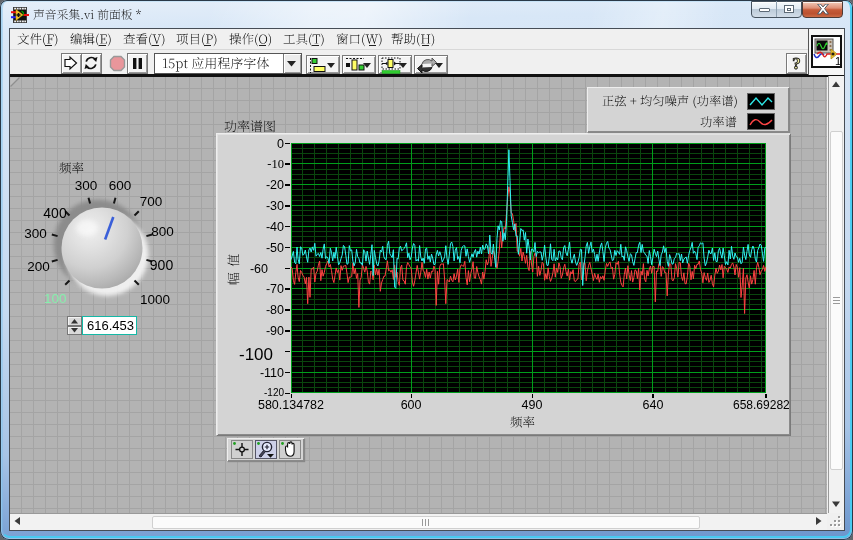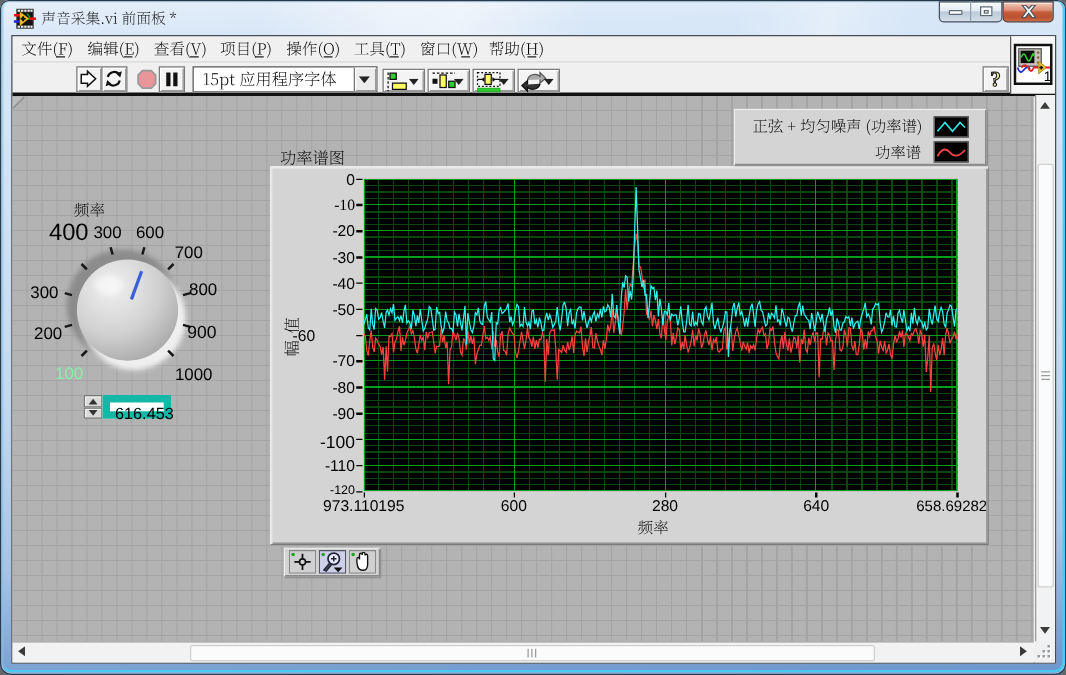--- a/index.html
+++ b/index.html
@@ -239,38 +239,38 @@
       <line x1="46.1" y1="13.6" x2="44.5" y2="7.8" stroke="#161616" stroke-width="2"></line>
       <line x1="69.9" y1="13.6" x2="71.5" y2="7.8" stroke="#161616" stroke-width="2"></line>
       <line x1="90.5" y1="25.5" x2="94.8" y2="21.2" stroke="#161616" stroke-width="2"></line>
       <line x1="102.4" y1="46.1" x2="108.2" y2="44.5" stroke="#161616" stroke-width="2"></line>
       <line x1="102.4" y1="69.9" x2="108.2" y2="71.5" stroke="#161616" stroke-width="2"></line>
       <line x1="90.5" y1="90.5" x2="94.8" y2="94.8" stroke="#161616" stroke-width="2"></line>
     </svg>
 <div class="abs" style="left:44px;top:291px;width:50px;text-align:left;font-size:13.5px;color:#86efac;">100</div>
 <div class="abs" style="left:13.5px;top:258.5px;width:50px;text-align:center;font-size:13.5px;color:#000;">200</div>
 <div class="abs" style="left:10.5px;top:225.5px;width:50px;text-align:center;font-size:13.5px;color:#000;">300</div>
-<div class="abs" style="left:30px;top:176px;width:50px;text-align:center;font-size:19px;color:#000;">400</div>
+<div class="abs" style="left:30px;top:205px;width:50px;text-align:center;font-size:14px;color:#000;">400</div>
 <div class="abs" style="left:61px;top:177.5px;width:50px;text-align:center;font-size:13.5px;color:#000;">300</div>
 <div class="abs" style="left:95px;top:177.5px;width:50px;text-align:center;font-size:13.5px;color:#000;">600</div>
 <div class="abs" style="left:126px;top:193.5px;width:50px;text-align:center;font-size:13.5px;color:#000;">700</div>
 <div class="abs" style="left:137.5px;top:223.5px;width:50px;text-align:center;font-size:13.5px;color:#000;">800</div>
 <div class="abs" style="left:136.5px;top:256.5px;width:50px;text-align:center;font-size:14px;color:#000;">900</div>
 <div class="abs" style="left:130px;top:292px;width:50px;text-align:center;font-size:13.5px;color:#000;">1000</div>
 <div class="abs" style="left:67px;top:316px;width:15px;height:19px;">
 <div class="abs" style="left:0;top:0;width:15px;height:9.5px;background:#d9d9d9;border:1px solid #777;box-shadow:inset 1px 1px 0 #f2f2f2;"></div>
 <div class="abs" style="left:0;top:9.5px;width:15px;height:9.5px;background:#d9d9d9;border:1px solid #777;box-shadow:inset 1px 1px 0 #f2f2f2;"></div>
 <svg class="abs" style="left:4px;top:2.5px;" width="7" height="5" viewBox="0 0 7 5">
         <path d="M0 4.5 L7 4.5 L3.5 0 Z" fill="#333"></path>
       </svg>
 <svg class="abs" style="left:4px;top:12px;" width="7" height="5" viewBox="0 0 7 5">
         <path d="M0 0 L7 0 L3.5 4.5 Z" fill="#333"></path>
       </svg>
 </div>
-<div class="abs" style="left:82px;top:316px;width:55px;height:19px;background:#fff;border:6px solid #14b8a6;
+<div class="abs" style="left:82px;top:316px;width:55px;height:19px;background:#fff;border:1px solid #14b8a6;
 font-size:13px;line-height:17px;padding-left:4px;color:#000;">616.453</div>
 <div class="abs" style="left:216px;top:133px;width:574px;height:302px;background:#d4d4d4;
 box-shadow:inset 1px 1px 0 #eee, inset 2px 2px 0 #e2e2e2, inset -1px -1px 0 #8a8a8a, 1px 1px 0 #7a7a7a;"></div>
 <svg style="position:absolute;left:224.0px;top:118.9px;" width="52.0" height="16.9" viewBox="0 0 52.0 16.9">
       <g transform="translate(0,12.09) scale(0.01300,-0.01300)">
         <path d="M860 588 890 622 955 569Q944 556 914 555Q910 441 903.0 343.5Q896 246 885.0 170.0Q874 94 860.0 44.0Q846 -6 829 -26Q810 -48 782.5 -59.0Q755 -70 723 -69Q723 -58 719.5 -49.0Q716 -40 705 -33Q695 -27 664.0 -20.5Q633 -14 604 -10L605 10Q628 8 658.5 4.5Q689 1 715.0 -1.0Q741 -3 752 -3Q769 -3 777.0 0.0Q785 3 795 11Q816 30 831.0 109.0Q846 188 856.0 311.5Q866 435 871 588ZM41 162Q79 172 146.0 194.0Q213 216 299.0 246.0Q385 276 476 308L482 291Q415 260 321.0 218.0Q227 176 102 126Q99 108 84 101ZM680 813Q679 803 671.0 796.0Q663 789 645 786Q644 697 641.5 612.5Q639 528 630.0 449.0Q621 370 599.0 297.0Q577 224 537.0 158.0Q497 92 433.5 34.0Q370 -24 276 -74L262 -55Q367 6 432.0 78.0Q497 150 532.0 233.5Q567 317 581.0 410.5Q595 504 597.0 607.5Q599 711 599 823ZM260 693V212L216 199V693ZM384 742Q384 742 391.5 736.0Q399 730 410.5 721.0Q422 712 434.5 701.0Q447 690 458 679Q454 663 432 663H64L56 693H344ZM893 588V558H401L392 588ZM1679 574Q1675 566 1660.0 562.0Q1645 558 1622 571L1651 576Q1626 549 1589.5 515.5Q1553 482 1509.0 446.5Q1465 411 1418.0 377.5Q1371 344 1325 317L1324 328H1350Q1347 309 1340.0 297.0Q1333 285 1325 282L1294 338Q1294 338 1303.0 340.0Q1312 342 1317 345Q1357 369 1400.5 403.0Q1444 437 1486.0 475.0Q1528 513 1562.5 549.5Q1597 586 1619 613ZM1311 333Q1344 335 1399.0 340.5Q1454 346 1521.5 354.0Q1589 362 1659 370L1661 352Q1606 341 1517.0 323.5Q1428 306 1330 292ZM1536 655Q1532 648 1518.0 642.5Q1504 637 1479 647L1506 653Q1489 633 1461.0 607.0Q1433 581 1401.0 556.5Q1369 532 1338 513L1337 524H1364Q1361 505 1354.0 493.0Q1347 481 1340 478L1308 534Q1308 534 1315.0 536.0Q1322 538 1326 539Q1353 555 1381.5 583.0Q1410 611 1434.5 640.5Q1459 670 1473 689ZM1325 537Q1350 536 1390.0 535.5Q1430 535 1479.0 535.5Q1528 536 1578 537V518Q1554 515 1515.5 511.0Q1477 507 1432.0 502.5Q1387 498 1341 495ZM1894 601Q1890 595 1879.0 592.0Q1868 589 1854 594Q1818 561 1777.5 531.0Q1737 501 1702 482L1689 496Q1719 522 1757.0 563.5Q1795 605 1828 651ZM1554 283Q1553 273 1545.5 267.0Q1538 261 1521 259V-54Q1521 -57 1516.0 -61.5Q1511 -66 1503.0 -69.5Q1495 -73 1486 -73H1477V292ZM1850 767Q1850 767 1858.5 760.5Q1867 754 1879.5 744.0Q1892 734 1906.0 722.0Q1920 710 1932 699Q1928 683 1905 683H1080L1071 713H1806ZM1872 240Q1872 240 1880.0 233.5Q1888 227 1900.5 217.0Q1913 207 1927.0 195.0Q1941 183 1952 172Q1949 156 1927 156H1055L1046 186H1827ZM1120 632Q1168 612 1198.5 589.5Q1229 567 1245.0 545.5Q1261 524 1265.0 506.0Q1269 488 1264.5 476.0Q1260 464 1249.5 461.0Q1239 458 1225 467Q1219 493 1199.5 522.0Q1180 551 1155.5 578.0Q1131 605 1108 623ZM1678 458Q1746 439 1791.5 417.0Q1837 395 1864.5 372.5Q1892 350 1904.5 330.0Q1917 310 1916.5 296.0Q1916 282 1907.0 276.5Q1898 271 1882 278Q1864 307 1827.5 339.0Q1791 371 1748.5 399.5Q1706 428 1668 446ZM1569 446Q1615 424 1643.5 400.5Q1672 377 1686.5 354.5Q1701 332 1704.0 313.5Q1707 295 1701.0 283.0Q1695 271 1684.0 269.0Q1673 267 1659 277Q1654 303 1638.0 333.0Q1622 363 1600.5 391.0Q1579 419 1557 438ZM1067 309Q1091 320 1135.5 343.5Q1180 367 1236.5 398.5Q1293 430 1352 464L1360 449Q1317 419 1258.5 376.0Q1200 333 1123 282Q1121 264 1110 256ZM1432 844Q1471 829 1495.0 811.0Q1519 793 1530.5 775.5Q1542 758 1543.5 742.5Q1545 727 1539.5 717.0Q1534 707 1524.0 705.0Q1514 703 1502 712Q1497 744 1472.0 779.0Q1447 814 1420 836ZM2848 802Q2844 795 2834.0 790.5Q2824 786 2809 788Q2788 760 2758.0 726.5Q2728 693 2699 666H2675Q2691 689 2708.0 718.0Q2725 747 2741.5 778.0Q2758 809 2770 834ZM2915 571Q2912 566 2903.0 561.0Q2894 556 2880 560Q2861 535 2828.5 498.5Q2796 462 2764 431L2752 439Q2768 465 2784.5 498.0Q2801 531 2815.5 563.0Q2830 595 2838 616ZM2375 612Q2414 588 2436.5 563.5Q2459 539 2469.0 516.5Q2479 494 2479.5 477.0Q2480 460 2473.0 449.5Q2466 439 2455.0 437.5Q2444 436 2432 447Q2430 473 2418.5 502.0Q2407 531 2392.0 558.5Q2377 586 2362 606ZM2446 834Q2484 817 2506.5 798.0Q2529 779 2539.5 761.0Q2550 743 2550.5 728.0Q2551 713 2544.5 703.5Q2538 694 2527.0 693.0Q2516 692 2504 701Q2499 731 2477.5 767.5Q2456 804 2434 827ZM2720 679V392H2676V679ZM2560 679V392H2516V679ZM2818 8V-22H2430V8ZM2818 157V127H2430V157ZM2782 295 2810 326 2874 276Q2870 271 2859.0 266.0Q2848 261 2835 259V-52Q2835 -55 2828.5 -59.0Q2822 -63 2813.5 -66.5Q2805 -70 2797 -70H2791V295ZM2452 -58Q2452 -60 2447.0 -63.5Q2442 -67 2434.0 -69.5Q2426 -72 2416 -72H2408V295V320L2457 295H2816V265H2452ZM2888 456Q2888 456 2901.0 446.0Q2914 436 2931.5 421.0Q2949 406 2964 392Q2960 376 2938 376H2300L2292 406H2848ZM2857 727Q2857 727 2869.5 717.0Q2882 707 2899.0 693.0Q2916 679 2930 665Q2926 649 2904 649H2326L2318 679H2818ZM2160 45Q2177 56 2206.0 75.5Q2235 95 2271.0 121.0Q2307 147 2344 174L2354 160Q2338 145 2311.5 119.0Q2285 93 2252.0 62.0Q2219 31 2185 0ZM2213 528 2223 522V45L2185 31L2202 50Q2207 33 2203.0 19.5Q2199 6 2191.5 -2.0Q2184 -10 2178 -13L2149 51Q2169 61 2174.0 67.0Q2179 73 2179 86V528ZM2180 565 2205 593 2258 548Q2254 542 2243.0 536.5Q2232 531 2216 528L2223 537V486H2179V565ZM2127 832Q2170 809 2196.0 786.0Q2222 763 2235.5 742.0Q2249 721 2251.5 704.0Q2254 687 2249.0 676.5Q2244 666 2234.0 664.0Q2224 662 2211 671Q2205 696 2189.0 724.0Q2173 752 2153.0 778.5Q2133 805 2114 824ZM2222 565V535H2050L2041 565ZM3159 -54Q3159 -57 3154.5 -61.5Q3150 -66 3142.5 -69.5Q3135 -73 3124 -73H3115V781V809L3164 781H3859V751H3159ZM3828 781 3858 815 3927 761Q3922 754 3909.5 749.5Q3897 745 3882 742V-48Q3882 -50 3875.5 -55.0Q3869 -60 3860.5 -64.0Q3852 -68 3844 -68H3838V781ZM3460 708Q3455 694 3425 699Q3407 655 3377.5 607.0Q3348 559 3309.0 514.0Q3270 469 3225 432L3215 445Q3254 486 3287.0 535.5Q3320 585 3345.5 637.5Q3371 690 3386 738ZM3421 320Q3481 318 3522.0 309.5Q3563 301 3587.0 289.0Q3611 277 3622.0 264.5Q3633 252 3633.0 241.5Q3633 231 3625.0 225.5Q3617 220 3604 222Q3581 242 3530.5 265.5Q3480 289 3417 303ZM3310 199Q3418 189 3491.5 172.5Q3565 156 3610.0 137.0Q3655 118 3677.0 100.0Q3699 82 3702.5 68.0Q3706 54 3696.5 47.0Q3687 40 3671 44Q3641 66 3586.0 91.5Q3531 117 3459.5 141.0Q3388 165 3306 181ZM3358 609Q3397 540 3466.0 486.5Q3535 433 3623.5 396.5Q3712 360 3809 341L3808 330Q3792 329 3780.5 319.0Q3769 309 3764 292Q3622 330 3510.0 406.0Q3398 482 3340 598ZM3641 637 3679 670 3738 614Q3732 608 3722.5 606.0Q3713 604 3694 604Q3621 494 3496.0 406.5Q3371 319 3204 269L3194 285Q3295 322 3383.5 376.0Q3472 430 3541.5 496.5Q3611 563 3651 637ZM3669 637V607H3351L3380 637ZM3855 21V-9H3138V21Z" fill="#000" fill-opacity="1"></path>
       </g>
     </svg>
 <div class="abs" style="left:587px;top:87px;width:202px;height:45px;background:#d4d4d4;
 box-shadow:inset 1px 1px 0 #eee, inset -1px -1px 0 #8a8a8a, 1px 1px 1px #888;"></div>
@@ -304,44 +304,44 @@
 <div class="abs" style="left:234px;top:157.33333333333334px;width:50px;text-align:right;font-size:12.5px;color:#000;font-family:Liberation Serif, serif;">-10</div>
 <div class="abs" style="left:285px;top:163.33333333333334px;width:5px;height:1.5px;background:#000;"></div>
 <div class="abs" style="left:234px;top:178.16666666666666px;width:50px;text-align:right;font-size:12.5px;color:#000;">-20</div>
 <div class="abs" style="left:285px;top:184.16666666666666px;width:5px;height:1.5px;background:#000;"></div>
 <div class="abs" style="left:234px;top:199.0px;width:50px;text-align:right;font-size:12.5px;color:#000;">-30</div>
 <div class="abs" style="left:285px;top:205.0px;width:5px;height:1.5px;background:#000;"></div>
 <div class="abs" style="left:234px;top:219.83333333333331px;width:50px;text-align:right;font-size:12.5px;color:#000;">-40</div>
 <div class="abs" style="left:285px;top:225.83333333333331px;width:5px;height:1.5px;background:#000;"></div>
 <div class="abs" style="left:234px;top:240.66666666666669px;width:50px;text-align:right;font-size:12.5px;color:#000;">-50</div>
 <div class="abs" style="left:285px;top:246.66666666666669px;width:5px;height:1.5px;background:#000;"></div>
-<div class="abs" style="left:234px;top:261.5px;width:50px;text-align:left;font-size:12.5px;color:#000;">-60</div>
+<div class="abs" style="left:234px;top:261.5px;width:50px;text-align:center;font-size:12.5px;color:#000;">-60</div>
 <div class="abs" style="left:285px;top:267.5px;width:5px;height:1.5px;background:#000;"></div>
 <div class="abs" style="left:234px;top:282.33333333333337px;width:50px;text-align:right;font-size:12.5px;color:#000;">-70</div>
 <div class="abs" style="left:285px;top:288.33333333333337px;width:5px;height:1.5px;background:#000;"></div>
 <div class="abs" style="left:234px;top:303.16666666666663px;width:50px;text-align:right;font-size:12.5px;color:#000;">-80</div>
 <div class="abs" style="left:285px;top:309.16666666666663px;width:5px;height:1.5px;background:#000;"></div>
 <div class="abs" style="left:234px;top:324.0px;width:50px;text-align:right;font-size:12.5px;color:#000;">-90</div>
 <div class="abs" style="left:285px;top:330.0px;width:5px;height:1.5px;background:#000;"></div>
-<div class="abs" style="left:234px;top:344.83333333333337px;width:50px;text-align:right;font-size:14px;color:#000;">-100</div>
+<div class="abs" style="left:223px;top:344.83333333333337px;width:50px;text-align:right;font-size:17px;color:#000;">-100</div>
 <div class="abs" style="left:285px;top:350.83333333333337px;width:5px;height:1.5px;background:#000;"></div>
 <div class="abs" style="left:234px;top:365.66666666666663px;width:50px;text-align:right;font-size:12.5px;color:#000;">-110</div>
 <div class="abs" style="left:285px;top:371.66666666666663px;width:5px;height:1.5px;background:#000;"></div>
 <div class="abs" style="left:234px;top:386.5px;width:50px;text-align:right;font-size:10px;color:#000;">-120</div>
 <div class="abs" style="left:285px;top:392.5px;width:5px;height:1.5px;background:#000;"></div>
 <svg style="position:absolute;left:218.5px;top:260.9px;transform:rotate(-90deg);" width="31.5" height="16.9" viewBox="0 0 31.5 16.9">
       <g transform="translate(0,12.09) scale(0.01300,-0.01300)">
         <path d="M459 14H894V-16H459ZM433 338V364L490 338H871L895 368L957 321Q953 315 944.0 311.0Q935 307 920 305V-50Q920 -54 907.5 -61.0Q895 -68 881 -68H874V308H478V-57Q478 -60 467.0 -67.0Q456 -74 439 -74H433ZM486 646V672L543 646H816L840 676L899 630Q895 625 887.0 621.0Q879 617 865 615V413Q865 410 852.5 403.0Q840 396 826 396H819V617H531V403Q531 400 520.5 393.0Q510 386 493 386H486ZM458 179H894V150H458ZM507 471H844V441H507ZM415 767H841L882 818Q882 818 889.5 812.0Q897 806 909.0 796.0Q921 786 934.0 775.0Q947 764 958 754Q954 738 932 738H423ZM653 338H697V-6H653ZM80 664V690L129 664H353V634H124V145Q124 143 119.0 138.5Q114 134 106.0 131.0Q98 128 88 128H80ZM326 664H316L342 697L414 644Q409 638 397.0 633.0Q385 628 370 625V217Q370 196 366.5 181.5Q363 167 351.0 158.5Q339 150 312 147Q311 155 309.0 164.0Q307 173 302 179Q296 184 286.5 188.0Q277 192 261 194V211Q261 211 272.0 210.0Q283 209 295.5 208.0Q308 207 313 207Q326 207 326 223ZM199 650V830L279 822Q278 812 270.0 804.5Q262 797 243 794V650H238V648H243V-54Q243 -56 238.0 -60.5Q233 -65 224.5 -68.5Q216 -72 205 -72H199V648H204V650ZM1766 805Q1762 798 1753.0 792.0Q1744 786 1727 787Q1695 697 1653.5 611.5Q1612 526 1563.5 452.0Q1515 378 1463 322L1448 332Q1492 392 1535.5 472.5Q1579 553 1617.5 645.5Q1656 738 1683 833ZM1666 556Q1663 550 1655.5 545.0Q1648 540 1635 538V-53Q1635 -55 1629.5 -59.5Q1624 -64 1615.5 -67.5Q1607 -71 1598 -71H1589V546L1613 577ZM1816 599 1872 572H2196L2225 609L2298 551Q2293 544 2281.5 540.0Q2270 536 2252 534V-17H2208V542H1860V-17H1816V572ZM2314 47Q2314 47 2326.5 37.0Q2339 27 2357.0 12.0Q2375 -3 2389 -17Q2385 -33 2364 -33H1693L1685 -3H2272ZM2089 827Q2088 817 2080.0 810.0Q2072 803 2058 801Q2056 764 2052.5 719.5Q2049 675 2046.5 633.0Q2044 591 2041 559H2003Q2005 592 2007.0 639.0Q2009 686 2010.5 737.5Q2012 789 2013 833ZM2240 156V126H1838V156ZM2243 297V267H1836V297ZM2246 435V405H1834V435ZM2290 762Q2290 762 2297.5 756.0Q2305 750 2316.5 740.5Q2328 731 2341.0 720.0Q2354 709 2364 698Q2363 682 2339 682H1738L1730 712H2248Z" fill="#000" fill-opacity="1"></path>
       </g>
     </svg>
-<div class="abs" style="left:246.0px;top:398px;width:90px;text-align:center;font-size:12.5px;color:#000;">973.110195</div>
+<div class="abs" style="left:246.0px;top:398px;width:90px;text-align:center;font-size:12.5px;color:#000;">580.134782</div>
 <div class="abs" style="left:290.5px;top:394px;width:1.5px;height:4px;background:#000;"></div>
 <div class="abs" style="left:366.11473541926205px;top:398px;width:90px;text-align:center;font-size:12.5px;color:#000;">600</div>
 <div class="abs" style="left:410.61473541926205px;top:394px;width:1.5px;height:4px;background:#000;"></div>
-<div class="abs" style="left:487.04442813067544px;top:398px;width:90px;text-align:center;font-size:12.5px;color:#000;">280</div>
+<div class="abs" style="left:487.04442813067544px;top:398px;width:90px;text-align:center;font-size:12.5px;color:#000;">490</div>
 <div class="abs" style="left:531.5444281306754px;top:394px;width:1.5px;height:4px;background:#000;"></div>
 <div class="abs" style="left:607.9741208420888px;top:398px;width:90px;text-align:center;font-size:12.5px;color:#000;">640</div>
 <div class="abs" style="left:652.4741208420888px;top:394px;width:1.5px;height:4px;background:#000;"></div>
 <div class="abs" style="left:733px;top:398px;width:56px;overflow:hidden;font-size:12px;color:#000;white-space:nowrap;">658.692825</div>
 <div class="abs" style="left:765px;top:394px;width:1.5px;height:4px;background:#000;"></div>
 <svg style="position:absolute;left:510.0px;top:414.9px;" width="25.0" height="16.2" viewBox="0 0 25.0 16.2">
       <g transform="translate(0,11.62) scale(0.01250,-0.01250)">
         <path d="M765 498Q764 489 756.5 482.0Q749 475 732 473Q731 393 727.5 323.5Q724 254 710.0 194.0Q696 134 662.5 84.0Q629 34 569.0 -7.0Q509 -48 412 -80L400 -62Q488 -29 542.5 12.5Q597 54 626.5 104.5Q656 155 668.0 216.0Q680 277 682.0 349.5Q684 422 684 507ZM748 142Q810 115 851.0 87.0Q892 59 914.5 33.5Q937 8 945.0 -13.5Q953 -35 949.5 -49.0Q946 -63 935.0 -67.0Q924 -71 908 -62Q894 -32 864.5 4.0Q835 40 800.5 74.5Q766 109 736 133ZM571 147Q571 145 566.0 140.5Q561 136 553.0 133.0Q545 130 535 130H527V586V612L576 586H896V556H571ZM842 586 870 617 933 567Q929 562 918.5 557.5Q908 553 895 551V165Q895 162 888.5 158.0Q882 154 873.5 150.5Q865 147 857 147H851V586ZM733 758Q724 728 711.5 692.5Q699 657 686.0 624.5Q673 592 660 569H635Q641 592 648.0 625.5Q655 659 661.5 695.0Q668 731 671 758ZM892 805Q892 805 899.0 799.5Q906 794 917.5 785.0Q929 776 941.5 765.0Q954 754 964 744Q960 728 938 728H491L483 758H853ZM349 435Q347 424 338.5 417.0Q330 410 311 408V166Q311 162 306.0 157.5Q301 153 293.5 150.0Q286 147 278 147H269V444ZM351 814Q350 804 341.0 797.0Q332 790 314 788V492H270V824ZM427 732Q427 732 439.0 722.0Q451 712 468.0 698.0Q485 684 499 670Q498 662 491.0 658.0Q484 654 474 654H298V684H388ZM514 347Q511 339 502.5 335.5Q494 332 474 333Q433 214 378.0 133.0Q323 52 246.0 0.0Q169 -52 61 -87L54 -67Q154 -27 225.0 28.0Q296 83 346.5 166.0Q397 249 434 373ZM220 359Q217 352 208.5 346.0Q200 340 184 341Q160 278 124.5 223.5Q89 169 46 134L32 145Q66 187 95.5 250.0Q125 313 143 384ZM214 737Q213 727 205.5 720.5Q198 714 181 712V493H137V746ZM445 559Q445 559 457.0 549.0Q469 539 486.0 525.0Q503 511 517 497Q513 481 491 481H43L35 511H405ZM1679 574Q1675 566 1660.0 562.0Q1645 558 1622 571L1651 576Q1626 549 1589.5 515.5Q1553 482 1509.0 446.5Q1465 411 1418.0 377.5Q1371 344 1325 317L1324 328H1350Q1347 309 1340.0 297.0Q1333 285 1325 282L1294 338Q1294 338 1303.0 340.0Q1312 342 1317 345Q1357 369 1400.5 403.0Q1444 437 1486.0 475.0Q1528 513 1562.5 549.5Q1597 586 1619 613ZM1311 333Q1344 335 1399.0 340.5Q1454 346 1521.5 354.0Q1589 362 1659 370L1661 352Q1606 341 1517.0 323.5Q1428 306 1330 292ZM1536 655Q1532 648 1518.0 642.5Q1504 637 1479 647L1506 653Q1489 633 1461.0 607.0Q1433 581 1401.0 556.5Q1369 532 1338 513L1337 524H1364Q1361 505 1354.0 493.0Q1347 481 1340 478L1308 534Q1308 534 1315.0 536.0Q1322 538 1326 539Q1353 555 1381.5 583.0Q1410 611 1434.5 640.5Q1459 670 1473 689ZM1325 537Q1350 536 1390.0 535.5Q1430 535 1479.0 535.5Q1528 536 1578 537V518Q1554 515 1515.5 511.0Q1477 507 1432.0 502.5Q1387 498 1341 495ZM1894 601Q1890 595 1879.0 592.0Q1868 589 1854 594Q1818 561 1777.5 531.0Q1737 501 1702 482L1689 496Q1719 522 1757.0 563.5Q1795 605 1828 651ZM1554 283Q1553 273 1545.5 267.0Q1538 261 1521 259V-54Q1521 -57 1516.0 -61.5Q1511 -66 1503.0 -69.5Q1495 -73 1486 -73H1477V292ZM1850 767Q1850 767 1858.5 760.5Q1867 754 1879.5 744.0Q1892 734 1906.0 722.0Q1920 710 1932 699Q1928 683 1905 683H1080L1071 713H1806ZM1872 240Q1872 240 1880.0 233.5Q1888 227 1900.5 217.0Q1913 207 1927.0 195.0Q1941 183 1952 172Q1949 156 1927 156H1055L1046 186H1827ZM1120 632Q1168 612 1198.5 589.5Q1229 567 1245.0 545.5Q1261 524 1265.0 506.0Q1269 488 1264.5 476.0Q1260 464 1249.5 461.0Q1239 458 1225 467Q1219 493 1199.5 522.0Q1180 551 1155.5 578.0Q1131 605 1108 623ZM1678 458Q1746 439 1791.5 417.0Q1837 395 1864.5 372.5Q1892 350 1904.5 330.0Q1917 310 1916.5 296.0Q1916 282 1907.0 276.5Q1898 271 1882 278Q1864 307 1827.5 339.0Q1791 371 1748.5 399.5Q1706 428 1668 446ZM1569 446Q1615 424 1643.5 400.5Q1672 377 1686.5 354.5Q1701 332 1704.0 313.5Q1707 295 1701.0 283.0Q1695 271 1684.0 269.0Q1673 267 1659 277Q1654 303 1638.0 333.0Q1622 363 1600.5 391.0Q1579 419 1557 438ZM1067 309Q1091 320 1135.5 343.5Q1180 367 1236.5 398.5Q1293 430 1352 464L1360 449Q1317 419 1258.5 376.0Q1200 333 1123 282Q1121 264 1110 256ZM1432 844Q1471 829 1495.0 811.0Q1519 793 1530.5 775.5Q1542 758 1543.5 742.5Q1545 727 1539.5 717.0Q1534 707 1524.0 705.0Q1514 703 1502 712Q1497 744 1472.0 779.0Q1447 814 1420 836Z" fill="#000" fill-opacity="1"></path>
       </g>
     </svg>

